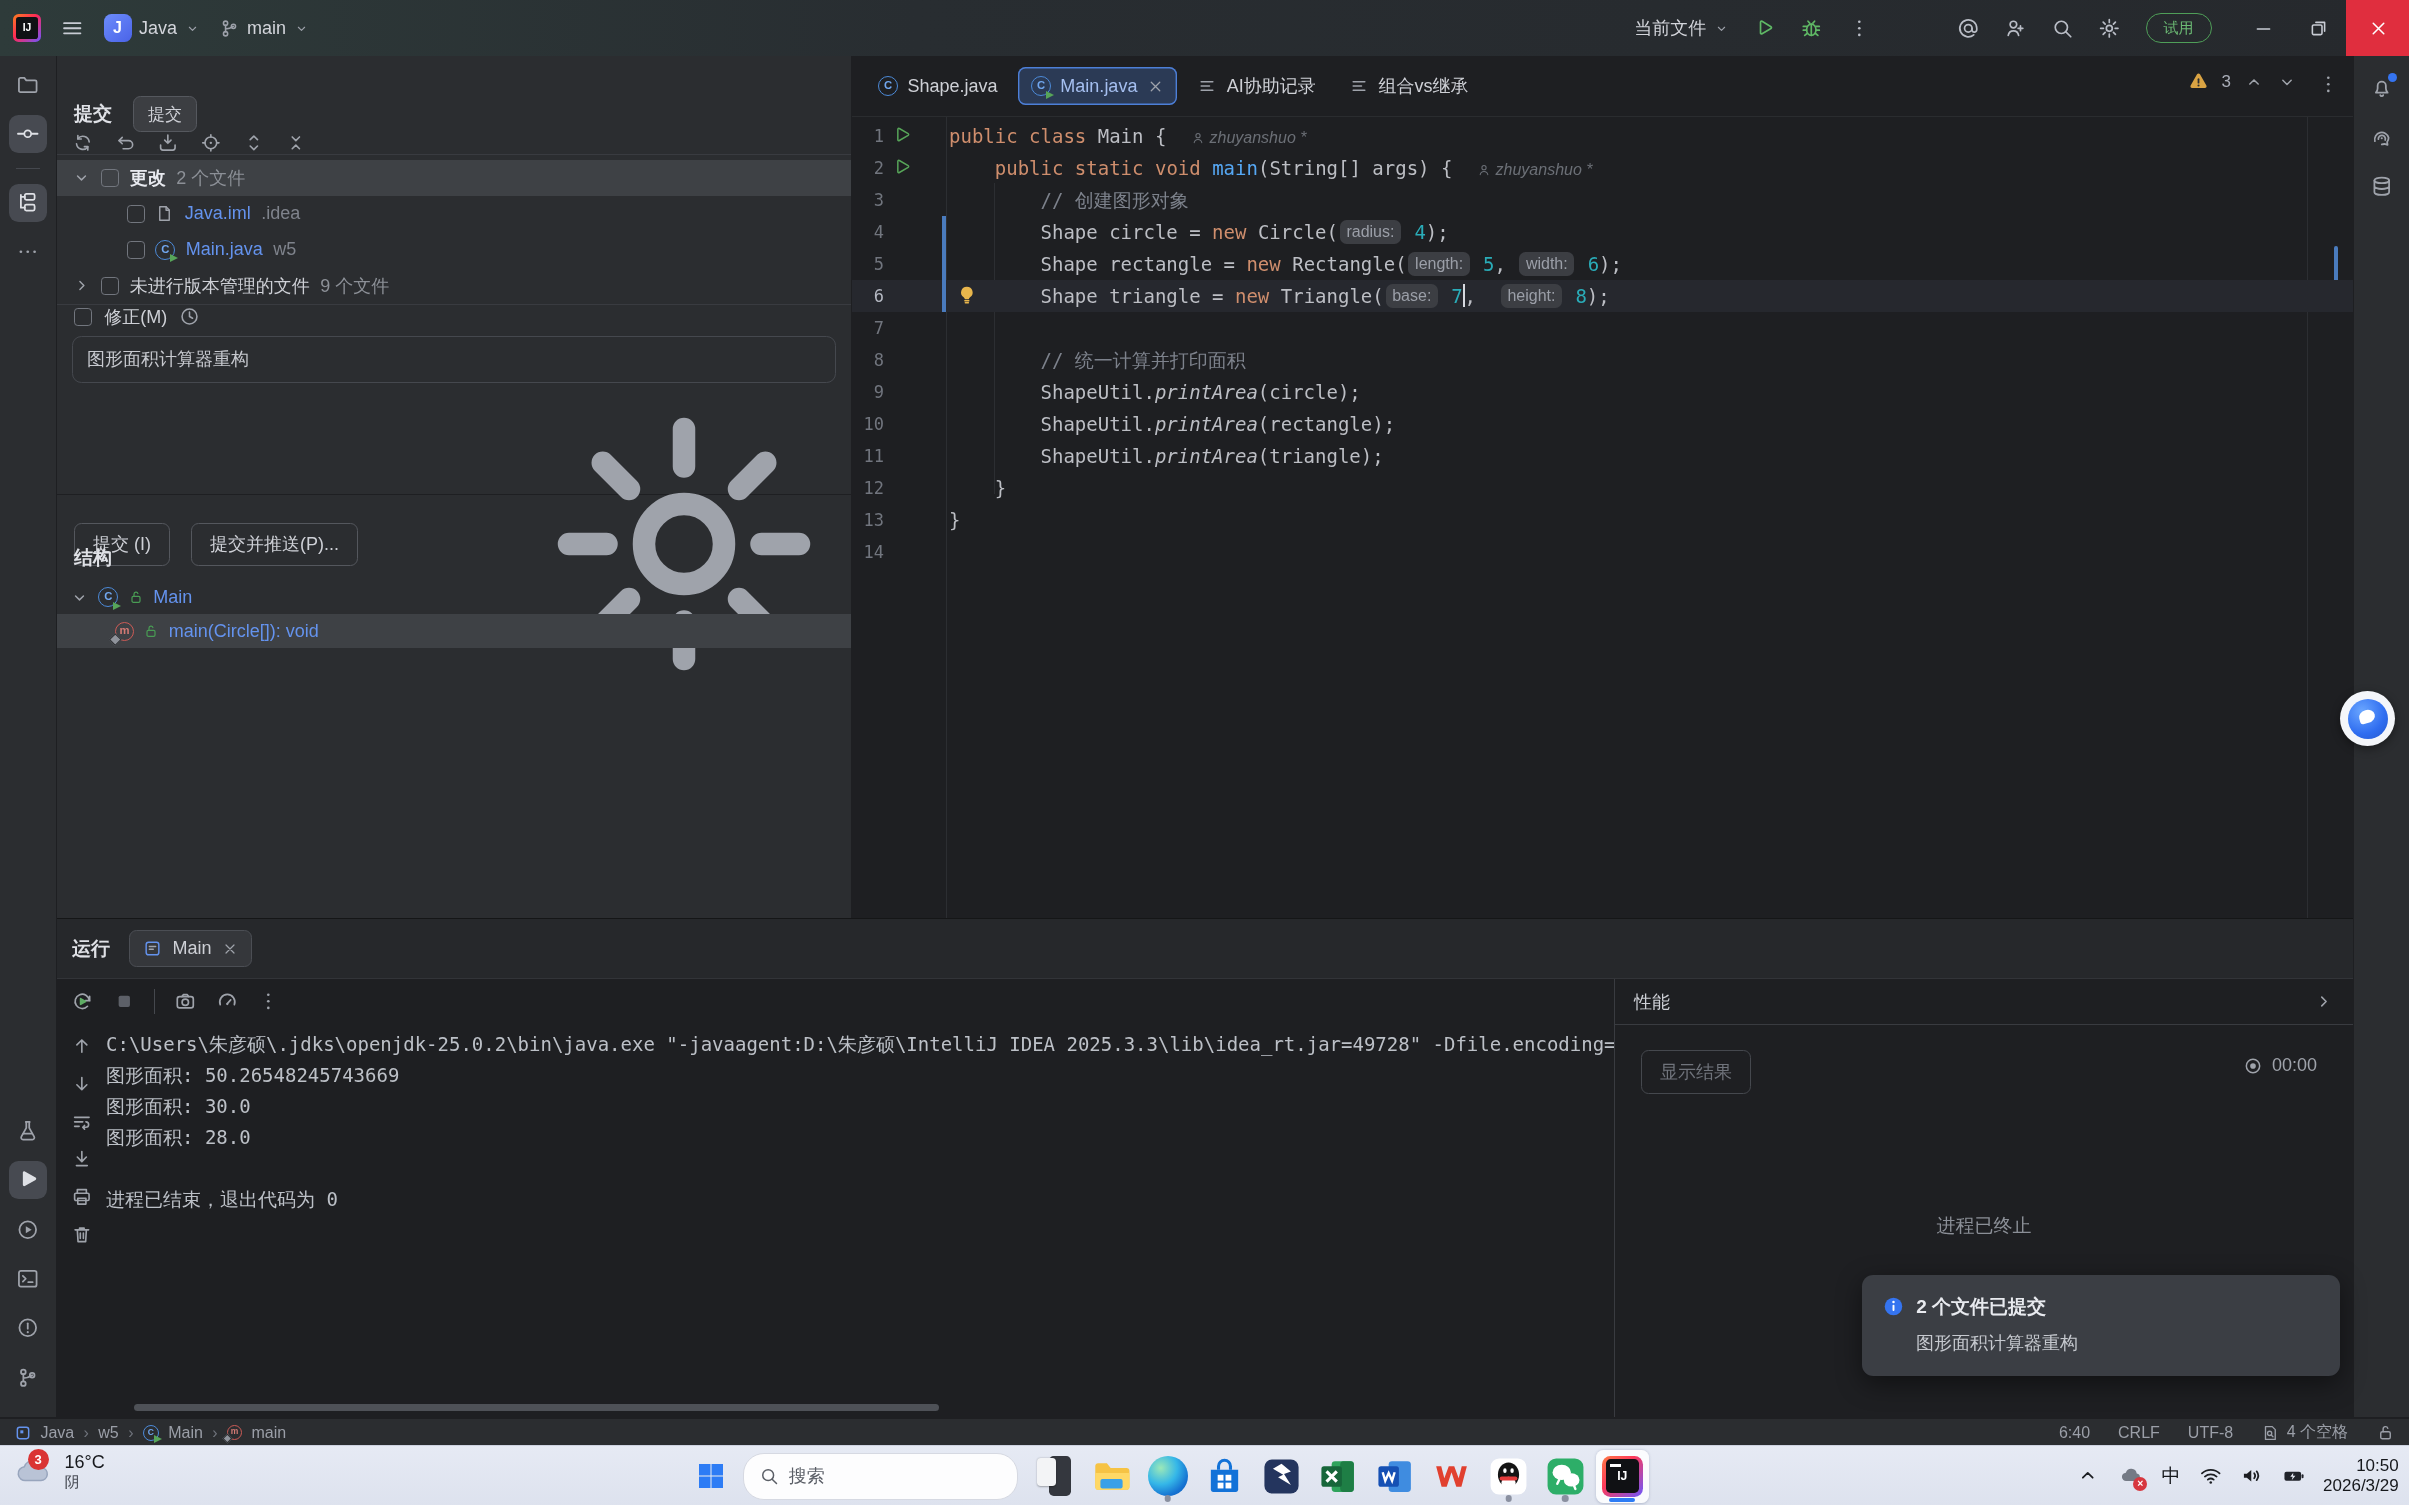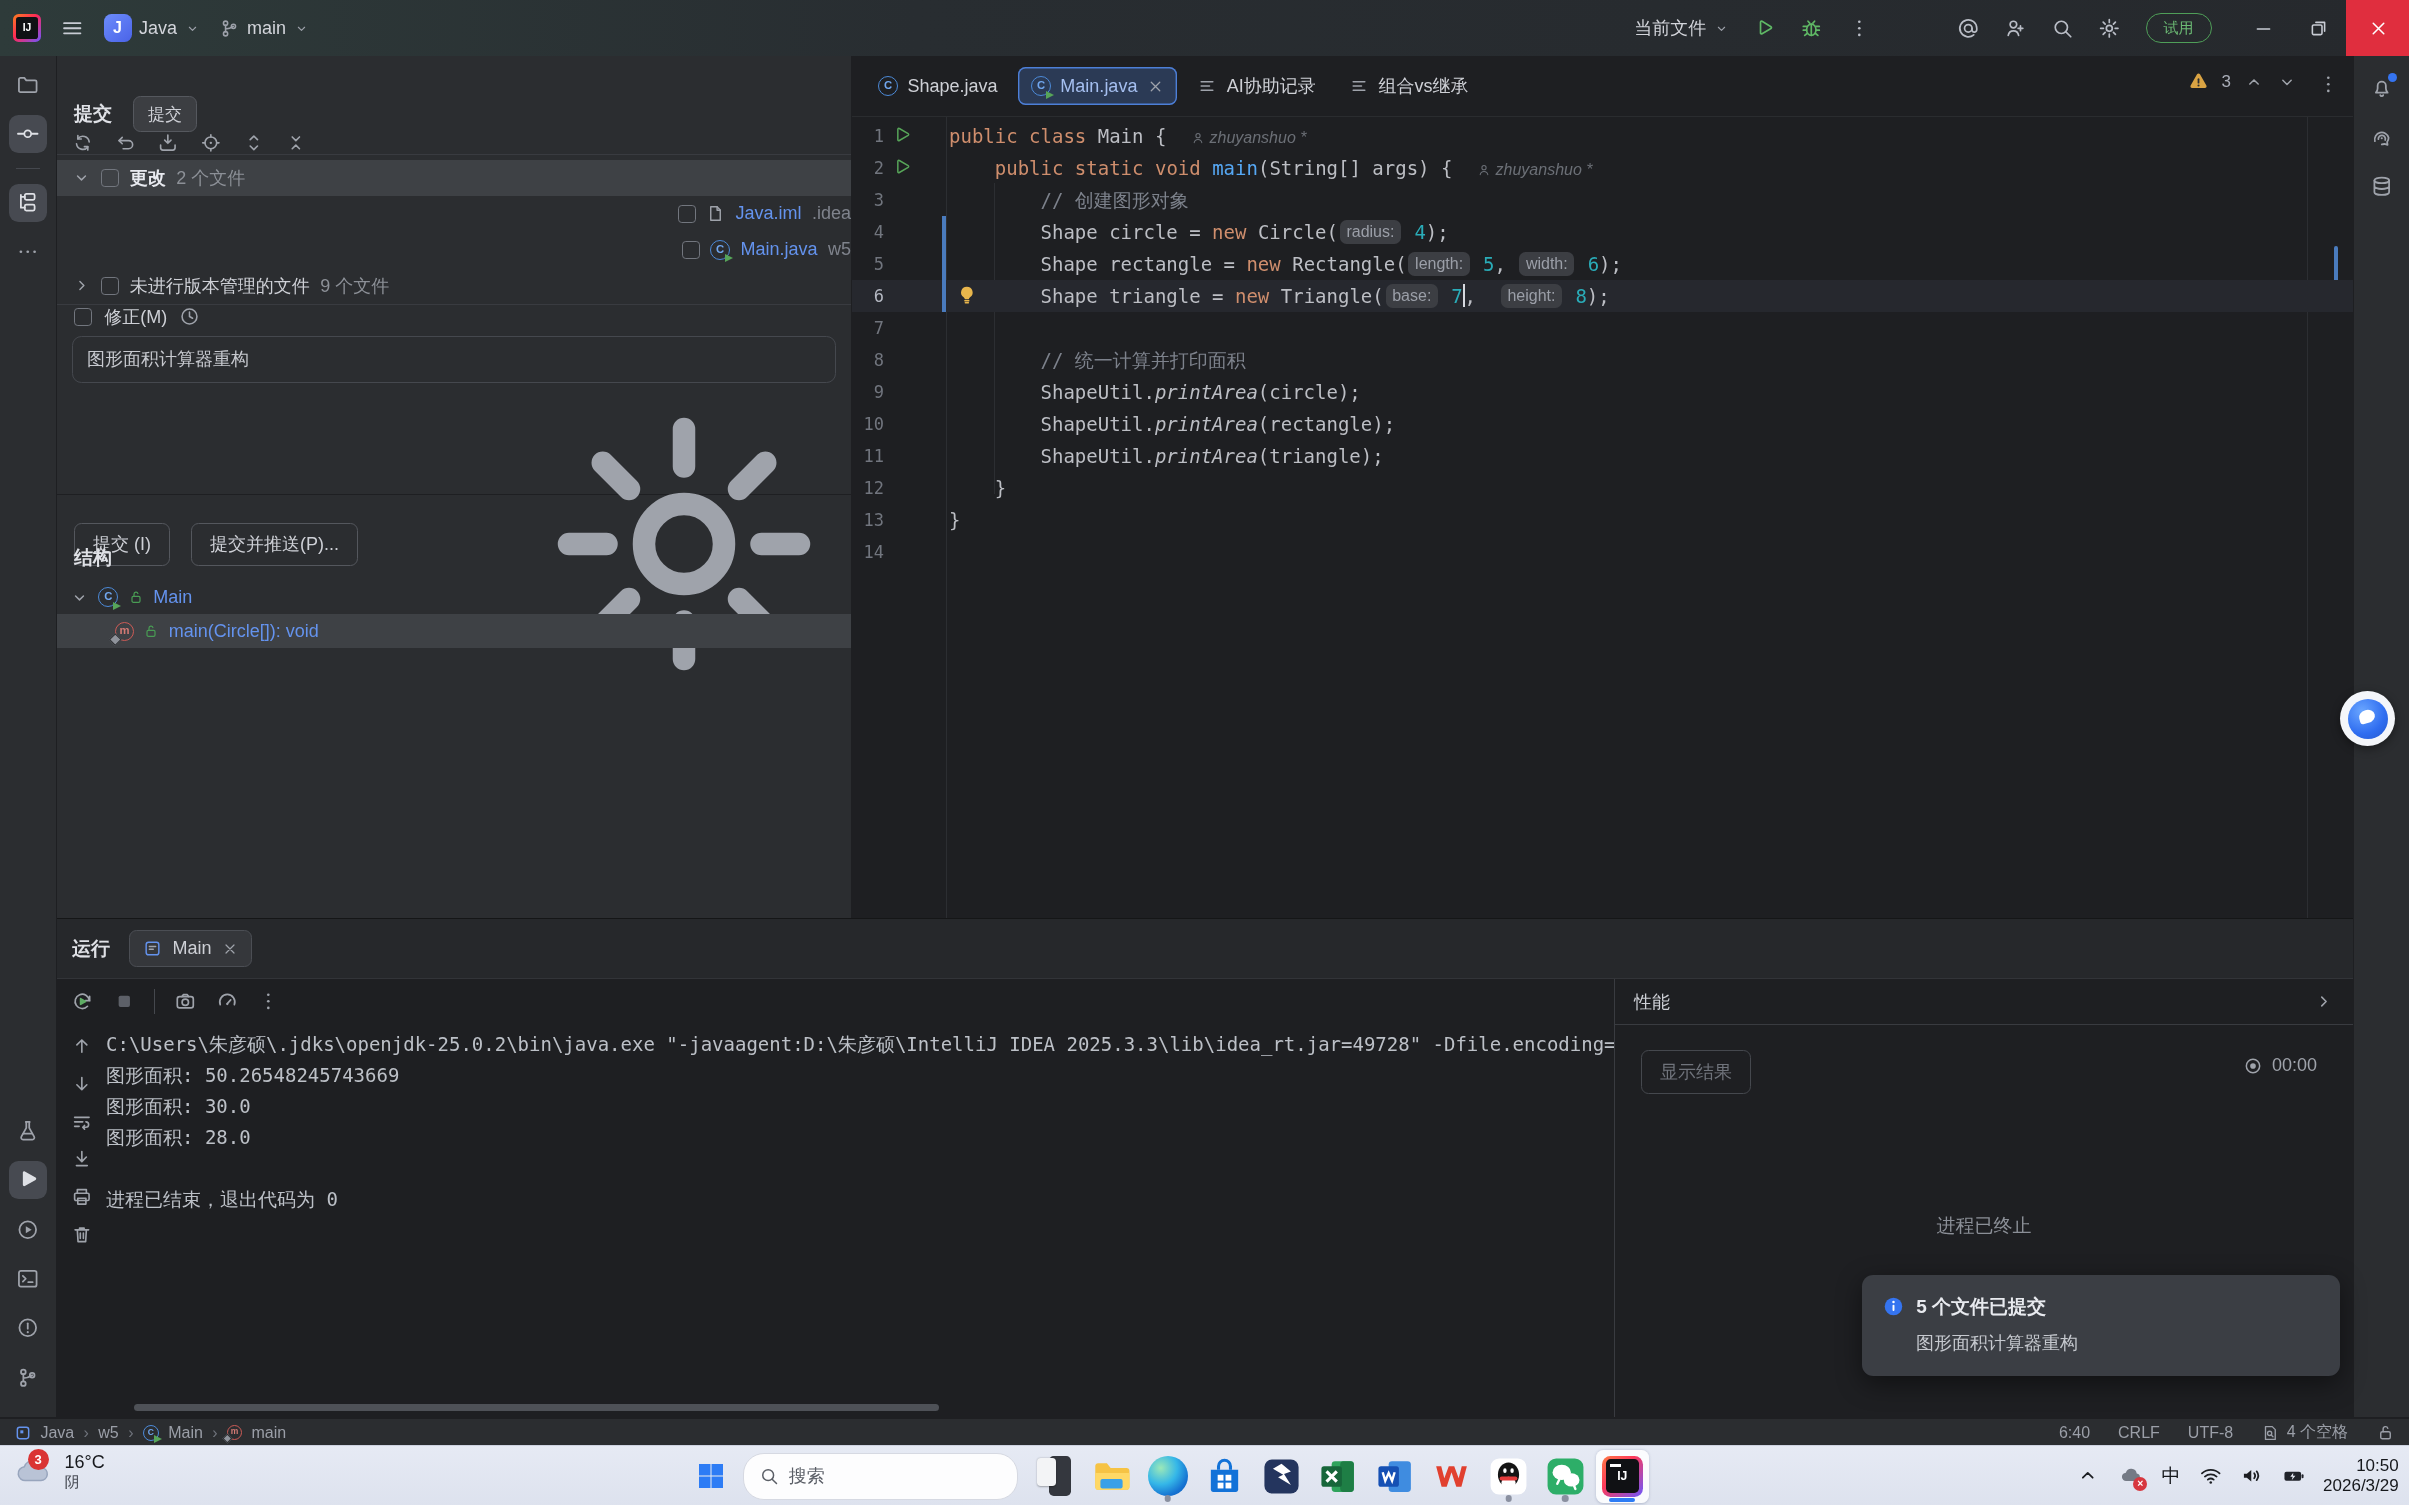--- a/index.html
+++ b/index.html
@@ -56,21 +56,21 @@
   .seg-tab{border:0.9px solid #55585e;background:#3c3e42;border-radius:7.5px;padding:5.6px 14px;font-size:17px;color:#ced0d6;}
   .commit-toolbar{height:43px;display:flex;align-items:center;gap:21px;padding:0 15px;color:#9fa3ab;border-bottom:0.9px solid #393b40;}
   .commit-toolbar .ic{width:21.7px;height:21.7px;}
   .changes-tree{height:153px;padding-top:4.7px;font-size:18px;}
   .tree-row{height:36px;display:flex;align-items:center;gap:10.4px;padding-left:15px;}
   .tree-row.sel{background:#3e4145;}
   .tree-row .ic.chv{width:19px;height:19px;color:#9fa3ab;}
   .cb{width:18px;height:18px;border:1.9px solid #72767e;border-radius:3.8px;box-sizing:border-box;flex:none;}
   .lbl-b{font-weight:bold;color:#e8eaf0;}
   .cnt{color:#8c9097;}
-  .file-row{padding-left:70px;justify-content:flex-end;}
+  .file-row{padding-left:70px;}
   .fname{color:#6493ee;}
   .floc{color:#7f838c;}
   .amend-row{height:45px;display:flex;align-items:center;gap:12.2px;padding:0 17px;color:#ced0d6;font-size:18px;border-top:0.9px solid #393b40;}
   .amend-row .ic{width:21px;height:21px;color:#9fa3ab;}
   .msg-box{margin:7.5px 15px 5.6px;border:0.9px solid #45484e;border-radius:9.4px;height:56px;
     padding:10.4px 14px;font-size:18px;color:#c7c9cf;box-sizing:border-box;}
   .commit-actions{display:flex;align-items:center;gap:21px;padding:5.6px 17px;}
   .btn{border:0.9px solid #54575d;border-radius:7.5px;padding:8.5px 18px;font-size:18px;color:#ced0d6;background:transparent;}
   .gear-right{margin-left:auto;color:#9fa3ab;}
 
@@ -790,21 +790,21 @@
               <div class="terminated">进程已终止</div>
               <div class="toast">
                 <div class="toast-title">
                   <span class="ic">
                       <svg viewBox="0 0 24 24">
                         <circle cx="12" cy="12" r="10" fill="#3574f0"></circle>
                         <rect x="10.9" y="10" width="2.2" height="7" rx="1.1" fill="#fff"></rect>
                         <circle cx="12" cy="6.8" r="1.4" fill="#fff"></circle>
                       </svg>
                     </span>
-                  <span>5 个文件已提交</span>
+                  <span>2 个文件已提交</span>
                 </div>
                 <div class="toast-msg">图形面积计算器重构</div>
               </div>
             </div>
           </div>
         </div>
       </div>
     </div>
 
     <div class="strip right" id="rightStrip">

